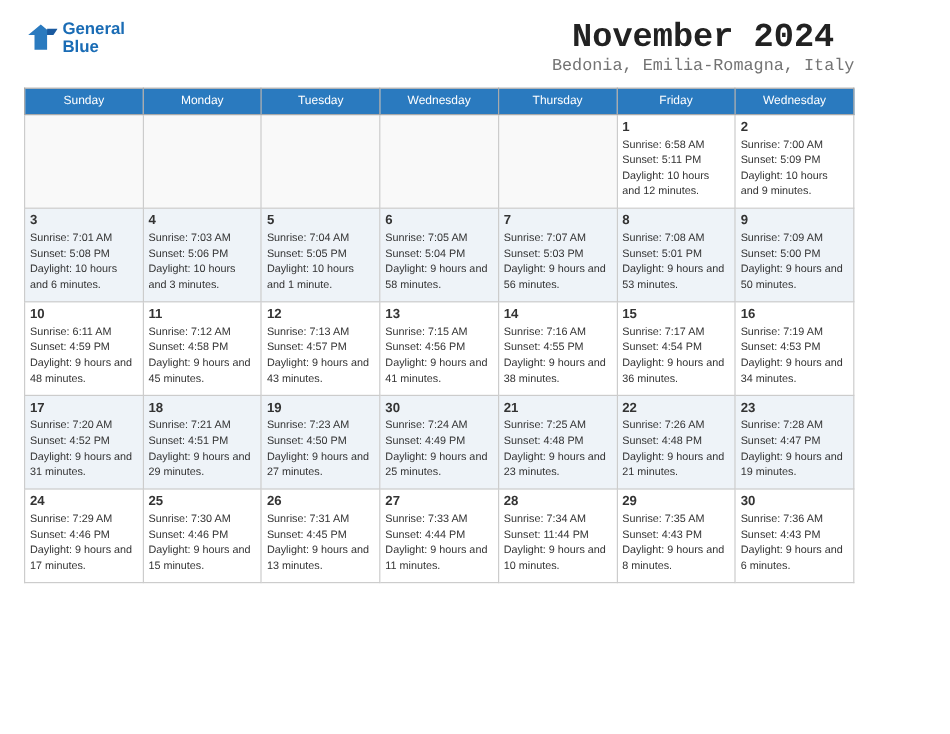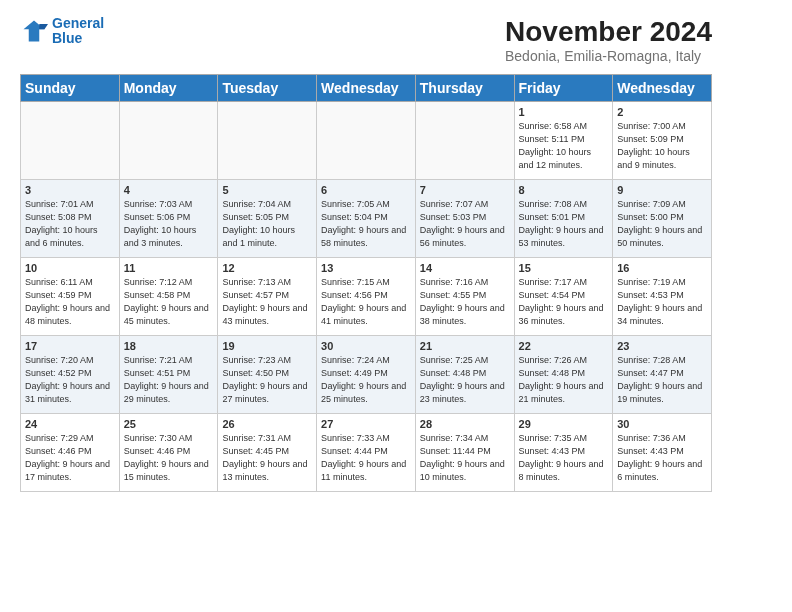--- a/index.html
+++ b/index.html
@@ -33,43 +33,44 @@
       line-height: 1.1;
     }
     .logo-text span {
       color: #1a6cb5;
     }
     .logo-icon {
       width: 28px;
       height: 28px;
     }
     .title-area {
-      text-align: left;
+      text-align: center;
+      font-family: Liberation Mono, monospace;
     }
     .month-title {
       font-size: 28px;
       font-weight: bold;
       color: #222;
     }
     .location-title {
       font-size: 14px;
       color: #737373;
     }
     .calendar {
       width: 100%;
       border-collapse: collapse;
       table-layout: fixed;
     }
     .calendar th {
       background-color: #2a7abf;
       color: white;
-      font-size: 14px;
-      font-weight: bold;
+      font-size: 10px;
+      font-weight: normal;
       padding: 5px 4px;
-      text-align: left;
+      text-align: center;
       border: 1px solid #aaa;
     }
     .calendar td {
       border: 1px solid #ccc;
       vertical-align: top;
       padding: 4px 4px;
       font-size: 9.5px;
       color: #333;
       height: 78px;
       background: #fff;

